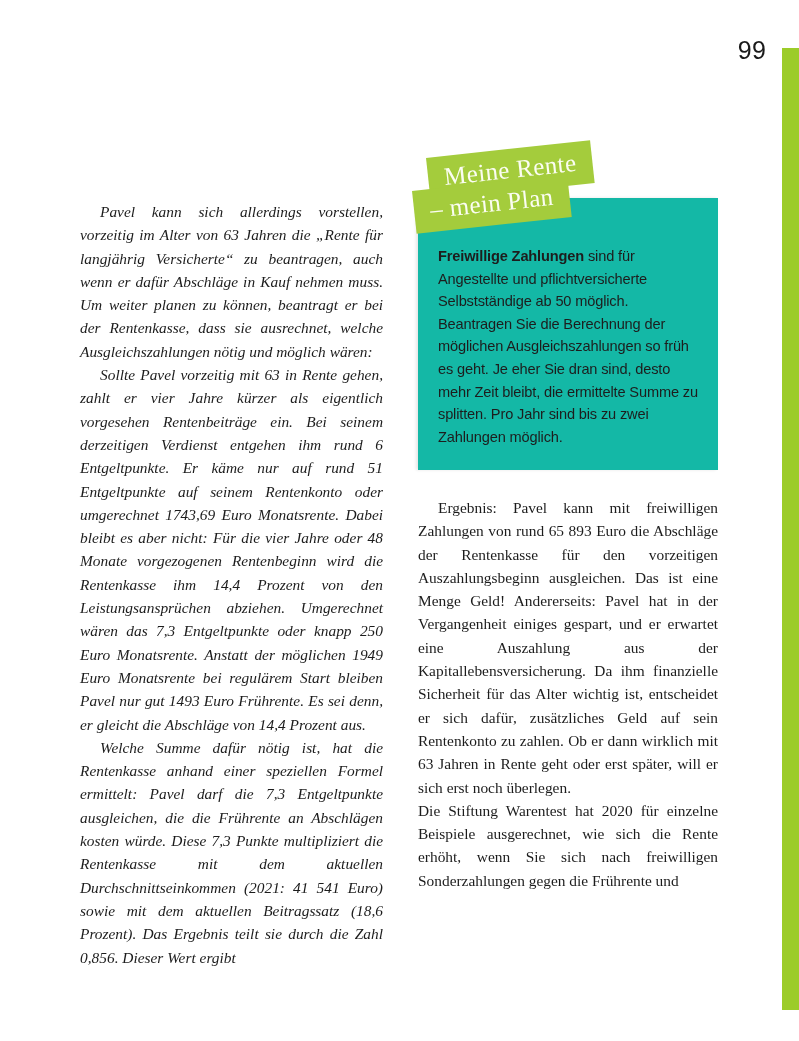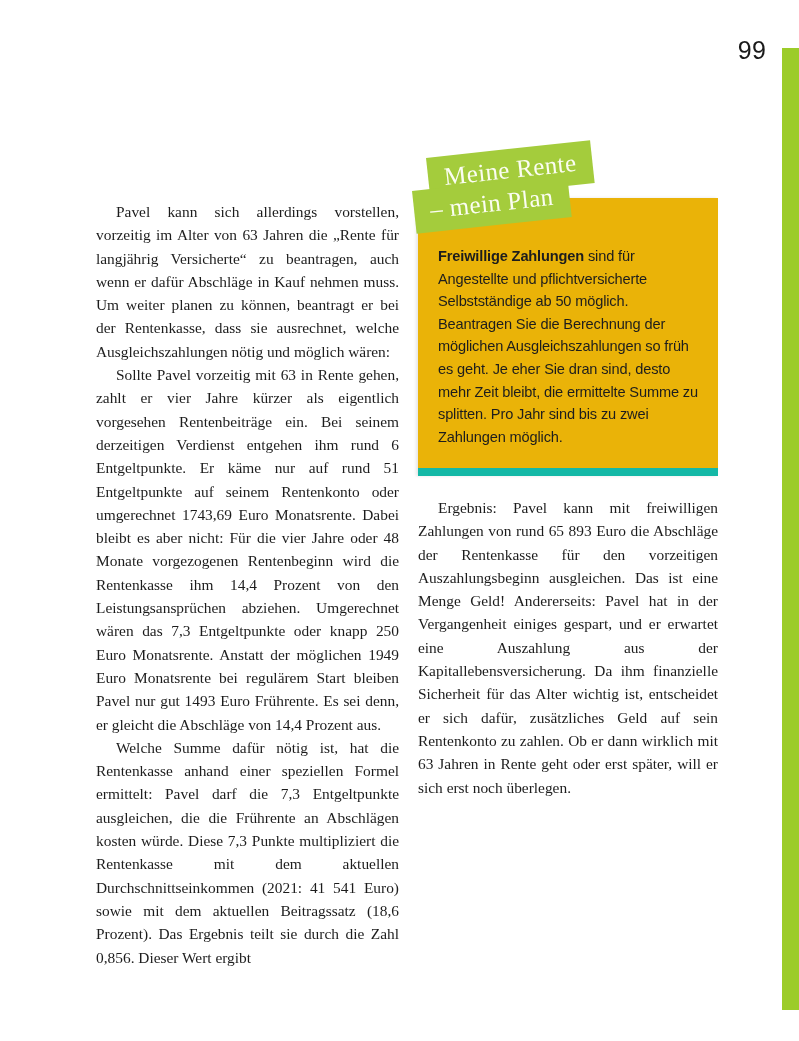--- a/index.html
+++ b/index.html
@@ -45,21 +45,21 @@
     width: 303px;
     font-family: "Liberation Serif", serif;
     font-size: 15.4px;
     line-height: 23.3px;
     text-align: justify;
     text-justify: inter-word;
     color: #1c1c1c;
     -webkit-hyphens: manual;
     hyphens: manual;
   }
-  .col-left  { left: 96px;  top: 200px; }
+  .col-left  { left: 80px;  top: 200px; font-style: italic; }
   .col-right { left: 418px; top: 496px; width: 300px; }
 
   .col p {
     margin: 0;
     text-indent: 20px;
   }
   .col p.noindent { text-indent: 0; }
 
   
   .subhead {
@@ -73,22 +73,22 @@
     letter-spacing: -0.1px;
     color: #111111;
   }
 
   
   .callout {
     position: absolute;
     left: 418px;
     top: 198px;
     width: 300px;
-    background: #eab308;
-    border-bottom: 8px solid #14b8a6;
+    background: #14b8a6;
+    border-bottom: 2px solid #14b8a6;
     box-sizing: border-box;
     box-shadow: -2px 0 3px rgba(0,0,0,0.10);
   }
   .callout-body {
     padding: 47px 20px 20px 20px;
     font-family: "Liberation Sans", sans-serif;
     font-size: 14.6px;
     line-height: 22.6px;
     color: #1d1d1d;
     text-align: left;
@@ -151,13 +151,14 @@
   </div>
 </div>
 
 <div class="banner-wrap">
   <div class="banner banner-1">Meine Rente</div>
   <div class="banner banner-2">– mein Plan</div>
 </div>
 
 <div class="col col-right">
   <p>Ergebnis: Pavel kann mit freiwilligen Zahlungen von rund 65 893 Euro die Abschläge der Rentenkasse für den vorzeitigen Auszahlungsbeginn ausgleichen. Das ist eine Menge Geld! Andererseits: Pavel hat in der Vergangenheit einiges gespart, und er erwartet eine Auszahlung aus der Kapitallebensversicherung. Da ihm finanzielle Sicherheit für das Alter wichtig ist, entscheidet er sich dafür, zusätzliches Geld auf sein Rentenkonto zu zahlen. Ob er dann wirklich mit 63 Jahren in Rente geht oder erst später, will er sich erst noch überlegen.</p>
+  <p class="noindent">Die Stiftung Warentest hat 2020 für einzelne Beispiele ausgerechnet, wie sich die Rente erhöht, wenn Sie sich nach freiwilligen Sonderzahlungen gegen die Frührente und</p>
 </div>
 
 </body></html>

